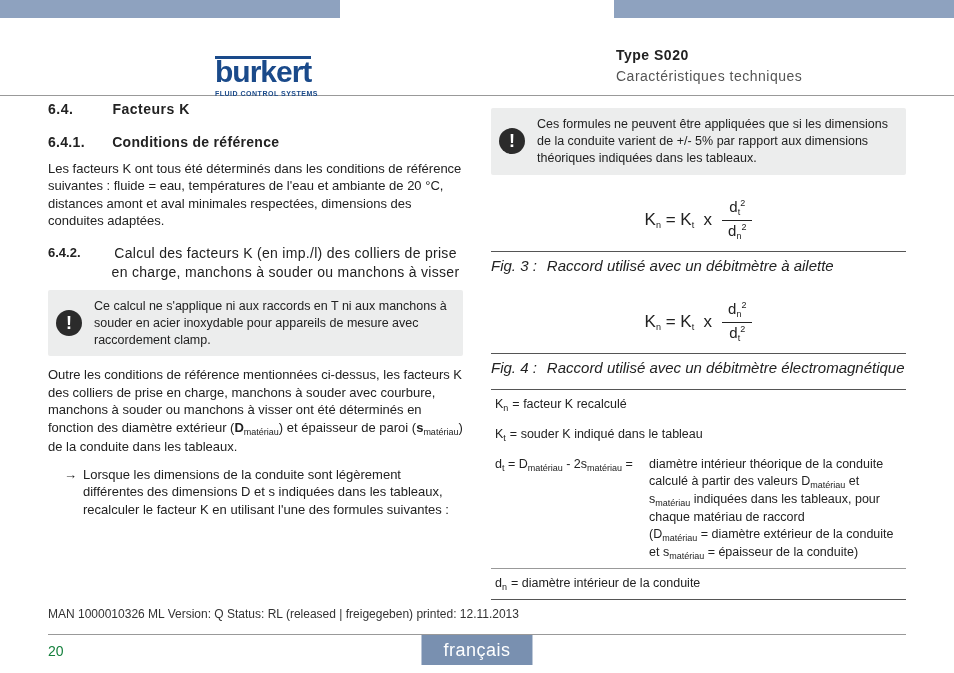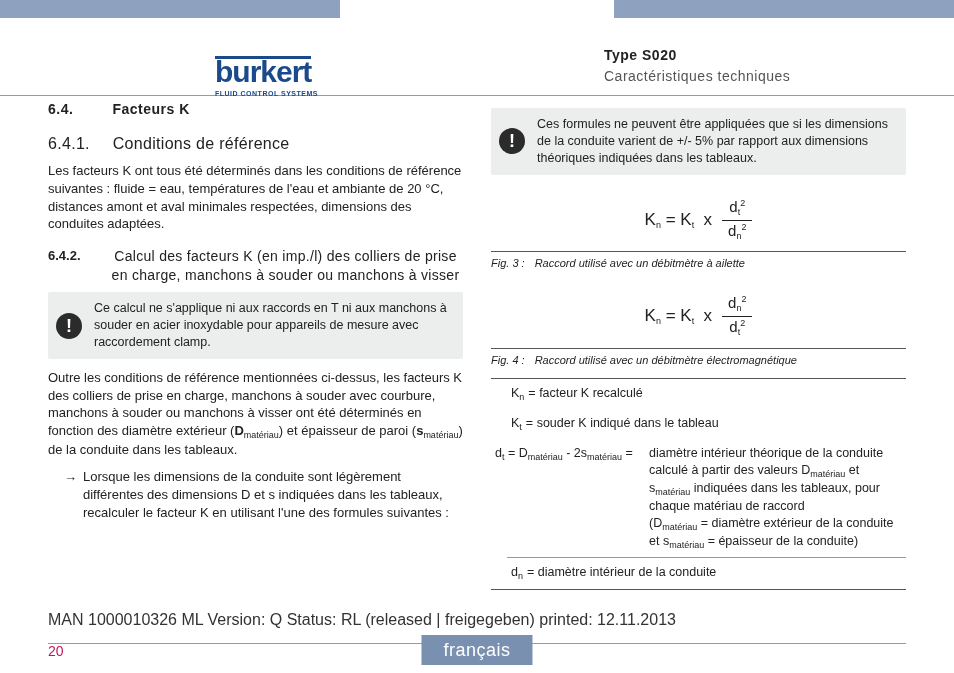--- a/index.html
+++ b/index.html
@@ -26,34 +26,34 @@
   }
   .header {
     position: absolute; top: 26px; left: 0; right: 0; height: 70px;
     border-bottom: 1px solid #999;
     padding: 0 50px;
   }
   .logo { position: absolute; left: 215px; top: 26px; }
   .logo-text { color: #1a4a8a; font-weight: 700; font-size: 30px; letter-spacing: -1px; position: relative; display: inline-block; }
   .logo-top-line { position:absolute; top:4px; left:0; right:0; height:3px; background:#1a4a8a; }
   .logo-sub { color:#1a4a8a; font-size:7px; letter-spacing:0.5px; font-weight:700; margin-top:-4px;}
-  .header-right { position:absolute; right:50px; top:20px; text-align:left; width:300px;}
+  .header-right { position:absolute; right:38px; top:20px; text-align:left; width:300px;}
   .header-type { font-weight:700; font-size:14px; letter-spacing:0.5px;}
   .header-sub  { font-size:14px; color:#555; letter-spacing:0.5px; margin-top:2px;}
 
   
   .page {
     position:absolute; top:100px; left:48px; right:48px; bottom:40px;
     display:flex; gap:28px;
   }
   .col { flex:1 1 50%; min-width:0; }
 
   h2.sec { font-weight:700; font-size:14px; letter-spacing:0.5px; color:#222; margin-bottom:14px; }
   h2.sec .num { display:inline-block; width:60px; }
-  h3.sub { font-weight:400; font-size:16px; letter-spacing:0.3px; margin-bottom:8px; }
+  h3.sub { font-weight:700; font-size:14px; letter-spacing:0.3px; margin-bottom:8px; }
   h3.sub .num { display:inline-block; width:60px; vertical-align:top;}
   .sub-title-block { display:flex; }
   .sub-title-block .num { flex:0 0 60px; font-weight:700;}
   .sub-title-block .txt { flex:1; font-weight:400; font-size:14px; letter-spacing:0.3px;text-align:center;}
 
   p { margin-bottom:10px; text-align:left; }
 
   .note {
     background:#eceded; border-radius:2px; padding:8px 10px 8px 46px;
     position:relative; margin:8px 0 10px 0; font-size:12.5px; line-height:1.35;
@@ -71,46 +71,46 @@
     text-align:center; padding:14px 0 10px 0; font-size:16px;
   }
   .formula-box .eq { display:inline-flex; align-items:center; gap:10px; font-size:17px; }
   .frac { display:inline-flex; flex-direction:column; align-items:center; line-height:1.1; }
   .frac .top, .frac .bot { padding:0 6px; font-size:15px;}
   .frac .line { width:100%; height:1px; background:#222; margin:2px 0;}
   sub { font-size:9px; vertical-align:-3px; }
   sup { font-size:9px; vertical-align:6px; }
 
   .fig-cap {
-    font-style:italic; font-size:11px; border-top:1px solid #555; padding-top:4px;
+    font-style:italic; font-size:15px; border-top:1px solid #555; padding-top:4px;
     display:flex; gap:10px; margin-bottom:10px;
   }
   .fig-cap .flab { flex:0 0 auto;}
 
   .def-table {
     border-top:1px solid #555; border-bottom:1px solid #555;
     font-size:12.5px; line-height:1.35;
   }
   .def-row { padding:6px 4px 6px 4px; }
   .def-row + .def-row { }
-  .def-row.simple { display:flex; gap:4px;margin-left:16px; }
+  .def-row.simple { display:flex; gap:4px; }
   .def-row .lhs { flex:0 0 auto; white-space:nowrap;}
   .def-dt { display:flex; gap:4px; padding:6px 4px;}
   .def-dt .left { flex:0 0 150px; }
   .def-dt .right { flex:1; }
 
   .divider-row { border-top:1px solid #999; }
 
   
   .footer-line {
-    position:absolute; left:48px; right:48px; bottom:29px; font-size:16px; color:#333;
+    position:absolute; left:48px; right:48px; bottom:38px; font-size:12px; color:#333;
     border-bottom:1px solid #999; padding-bottom:12px;
   }
   .page-num {
-    position:absolute; left:48px; bottom:12px; font-size:14px; color:#be185d;
+    position:absolute; left:48px; bottom:12px; font-size:14px; color:#15803d;
   }
   .lang-chip {
     position:absolute; left:50%; transform:translateX(-50%); bottom:8px;
     background:#7990b0; color:#fff; padding:3px 22px; font-size:18px; letter-spacing:0.5px;
   }
 </style>
 </head>
 <body>
 
 <div class="bar-top-left"></div>

